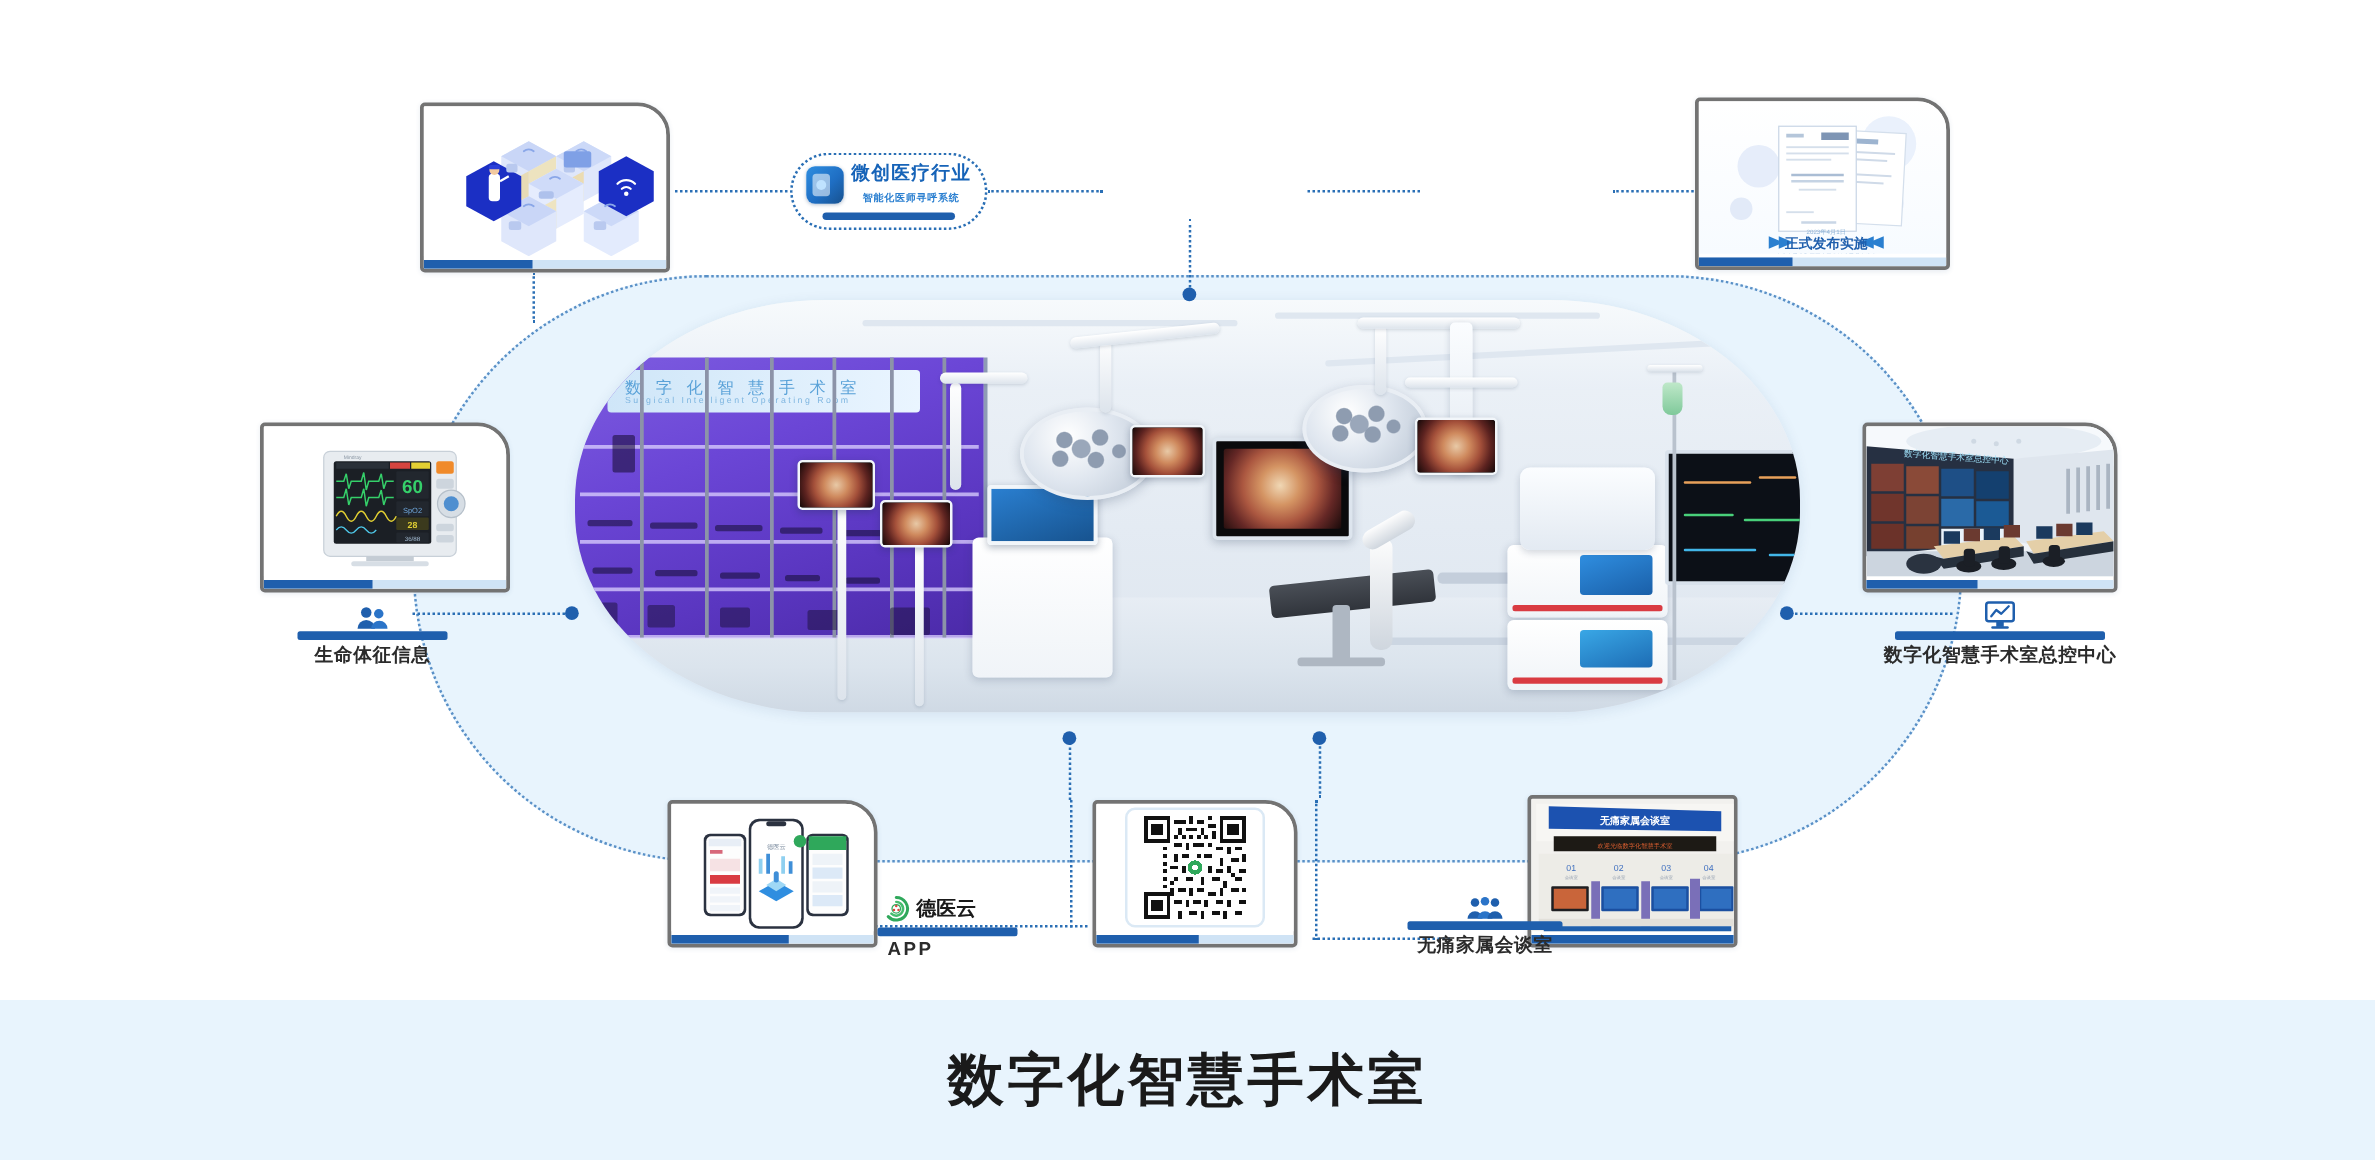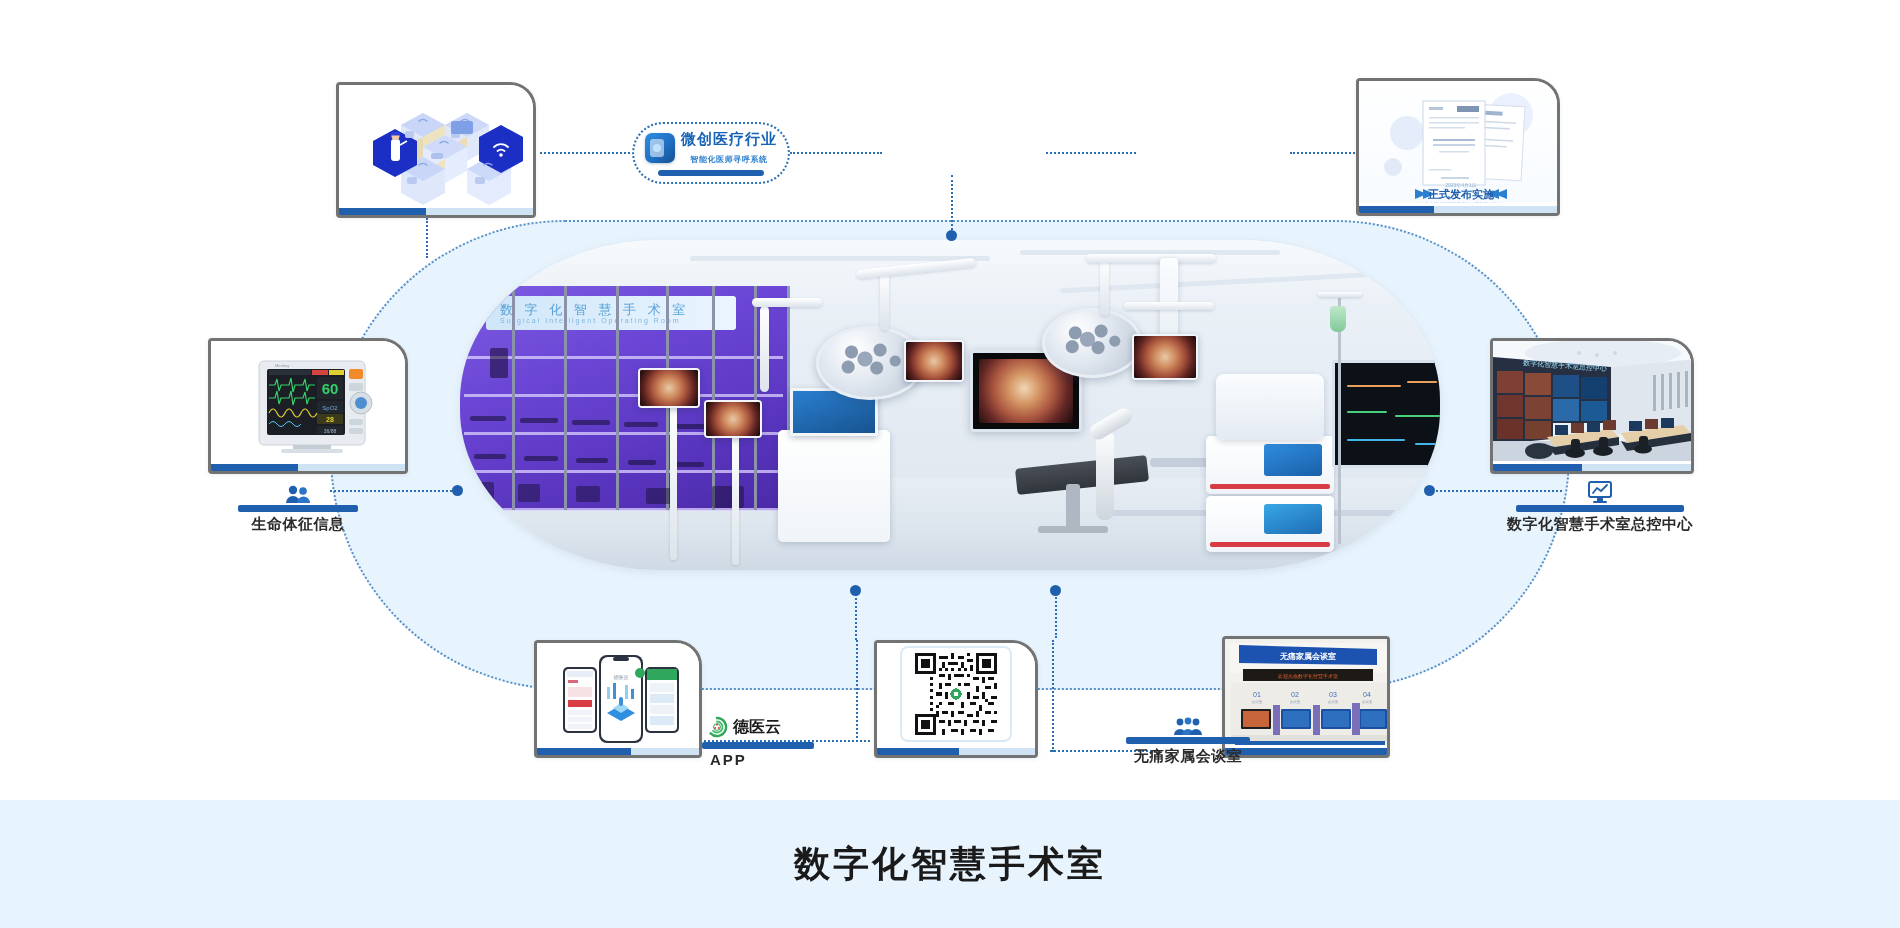--- a/index.html
+++ b/index.html
@@ -150,21 +150,21 @@
   
   .dot { position:absolute; width:11px; height:11px; border-radius:50%; background:#1f5fad; }
   .dline-h { position:absolute; height:0; border-top:2px dotted #2a6fb5; }
   .dline-v { position:absolute; width:0; border-left:2px dotted #2a6fb5; }
 
   
   .caption-bar {
     position:absolute; left:0; bottom:0; width:1900px; height:128px;
     background:#e8f4fd; display:flex; align-items:center; justify-content:center;
   }
-  .caption-text { font-size:36px; font-weight:700; color:#1a1a1a; letter-spacing:3px; }
+  .caption-text { font-size:45px; font-weight:700; color:#1a1a1a; letter-spacing:3px; }
 
   
   .icon-slot { display:inline-block; line-height:0; }
 </style>
 </head>
 <body>
 
 <div id="stage">
 
   <div class="stadium"></div>

